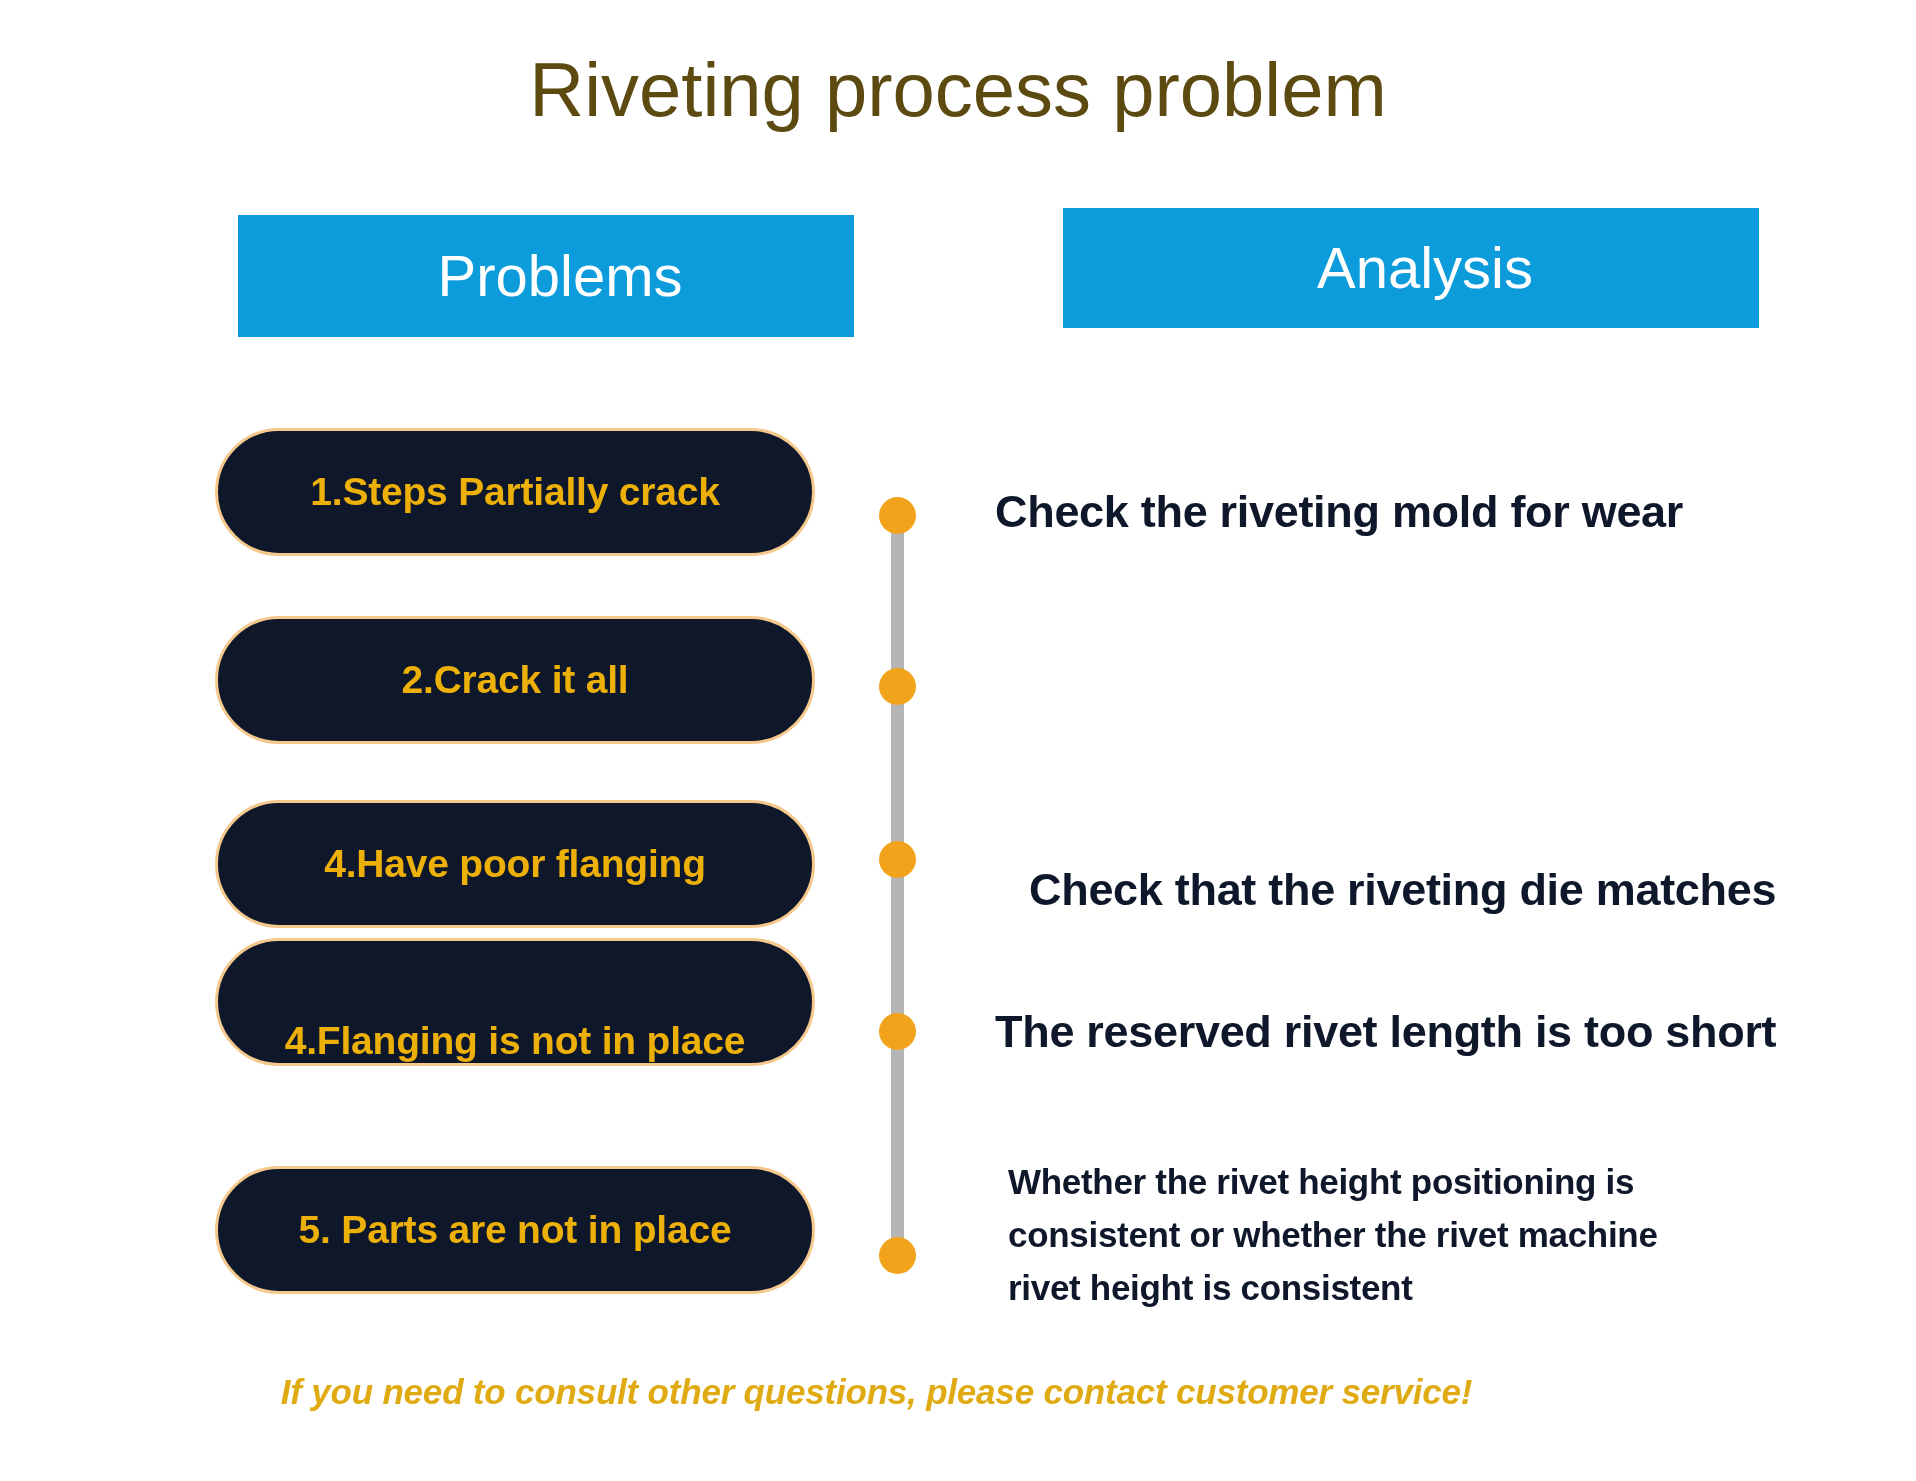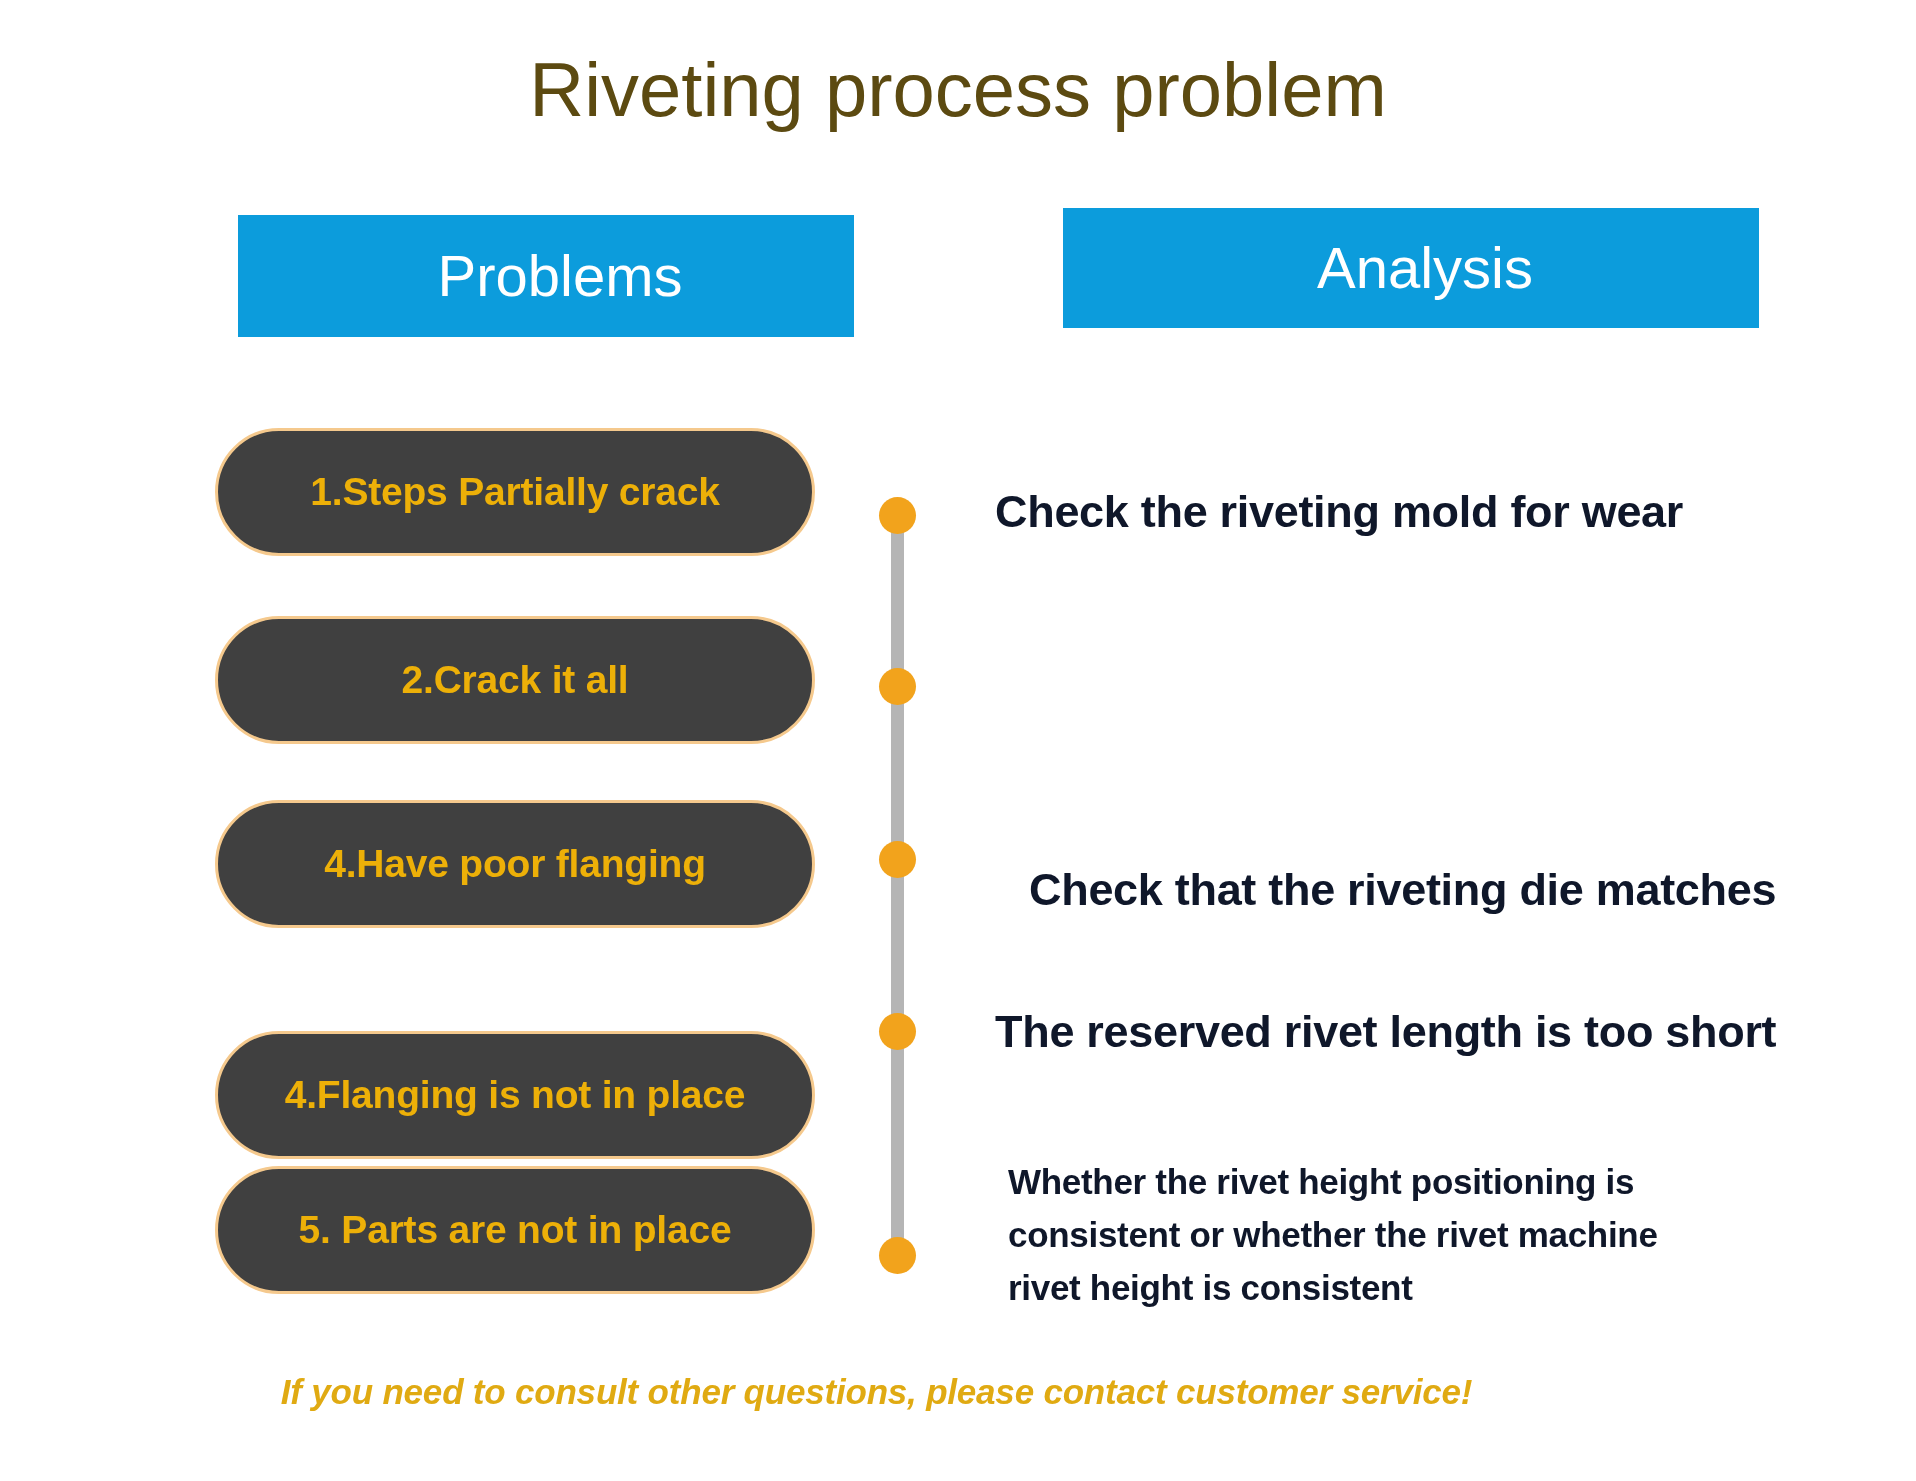--- a/index.html
+++ b/index.html
@@ -58,37 +58,37 @@
     width: 668px;
     height: 120px;
   }
 
   
   .pill {
     position: absolute;
     left: 215px;
     width: 600px;
     height: 128px;
-    background: #404040;
+    background: #0f172a;
     border: 3px solid #F5C98D;
     border-radius: 64px;
     display: flex;
     align-items: center;
     justify-content: center;
     box-sizing: border-box;
     color: #EDB008;
     font-size: 39px;
     font-weight: bold;
     letter-spacing: -0.2px;
     white-space: nowrap;
   }
   .pill-0 { top: 428px; }
   .pill-1 { top: 616px; }
   .pill-2 { top: 800px; }
-  .pill-3 { top: 1031px; }
+  .pill-3 { top: 938px; align-items: flex-end; }
   .pill-4 { top: 1166px; }
 
   
   .rail {
     position: absolute;
     left: 891px;
     top: 515px;
     width: 13px;
     height: 739px;
     background: #B5B5B5;

